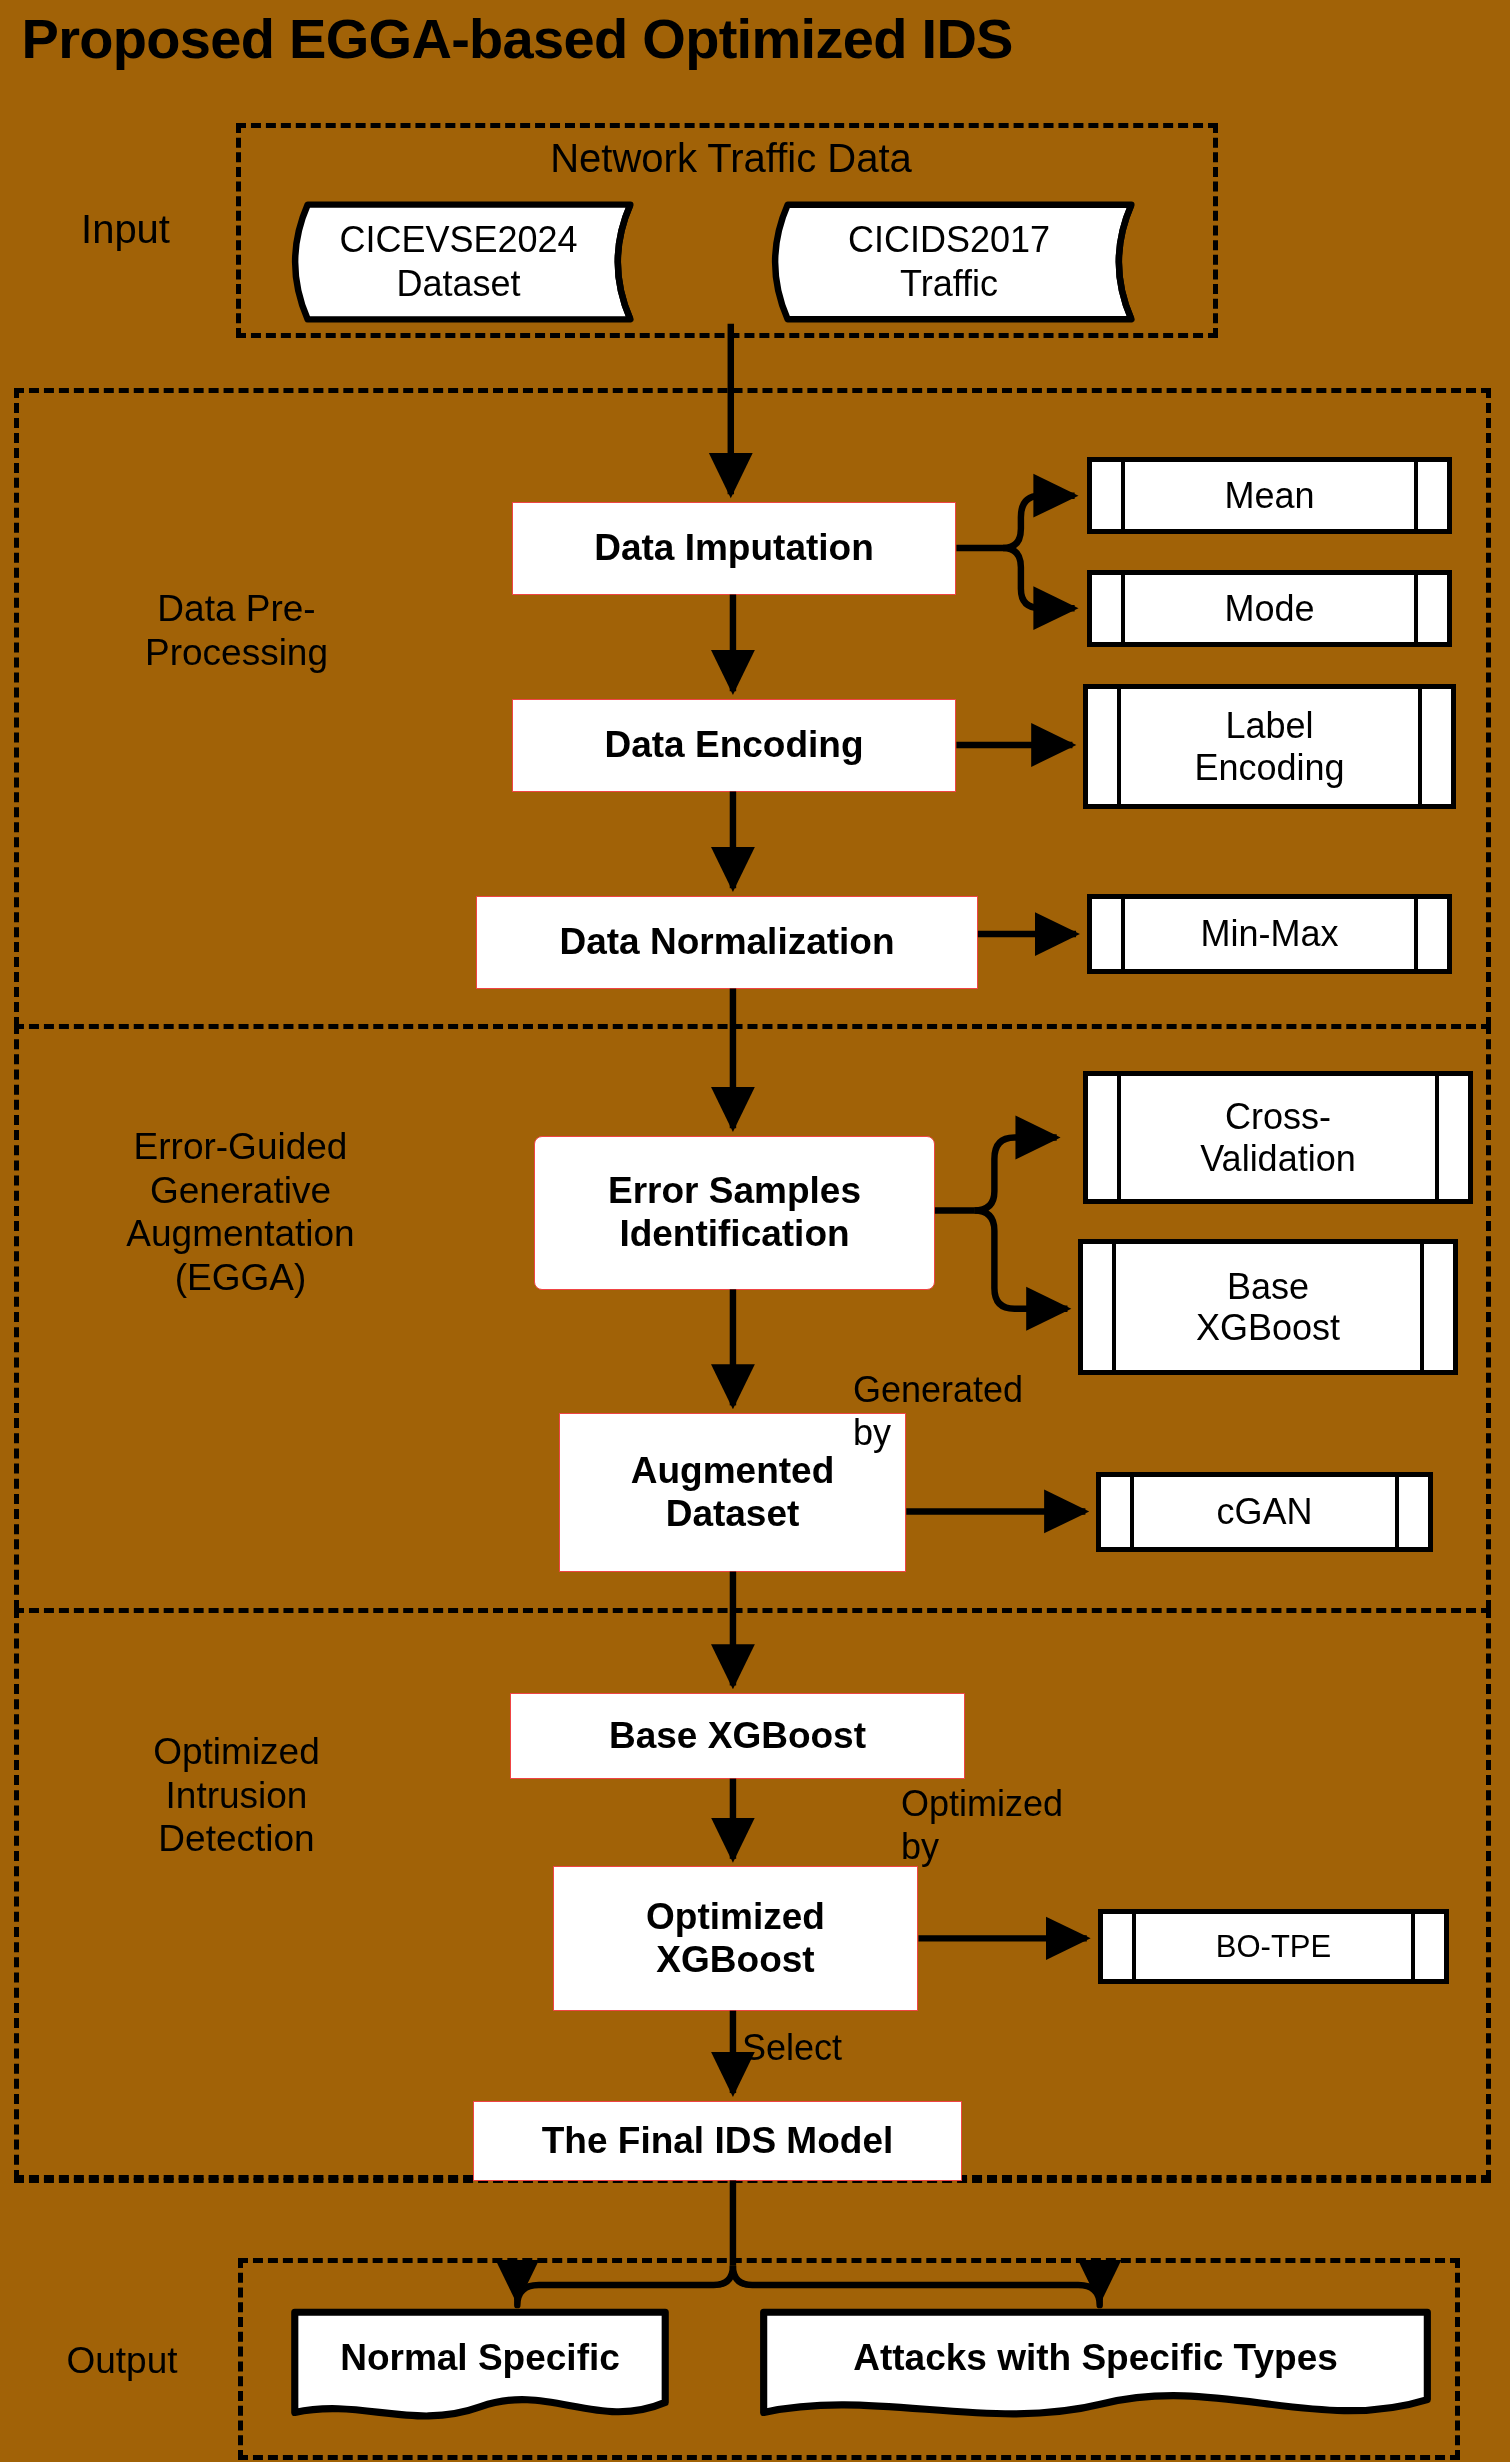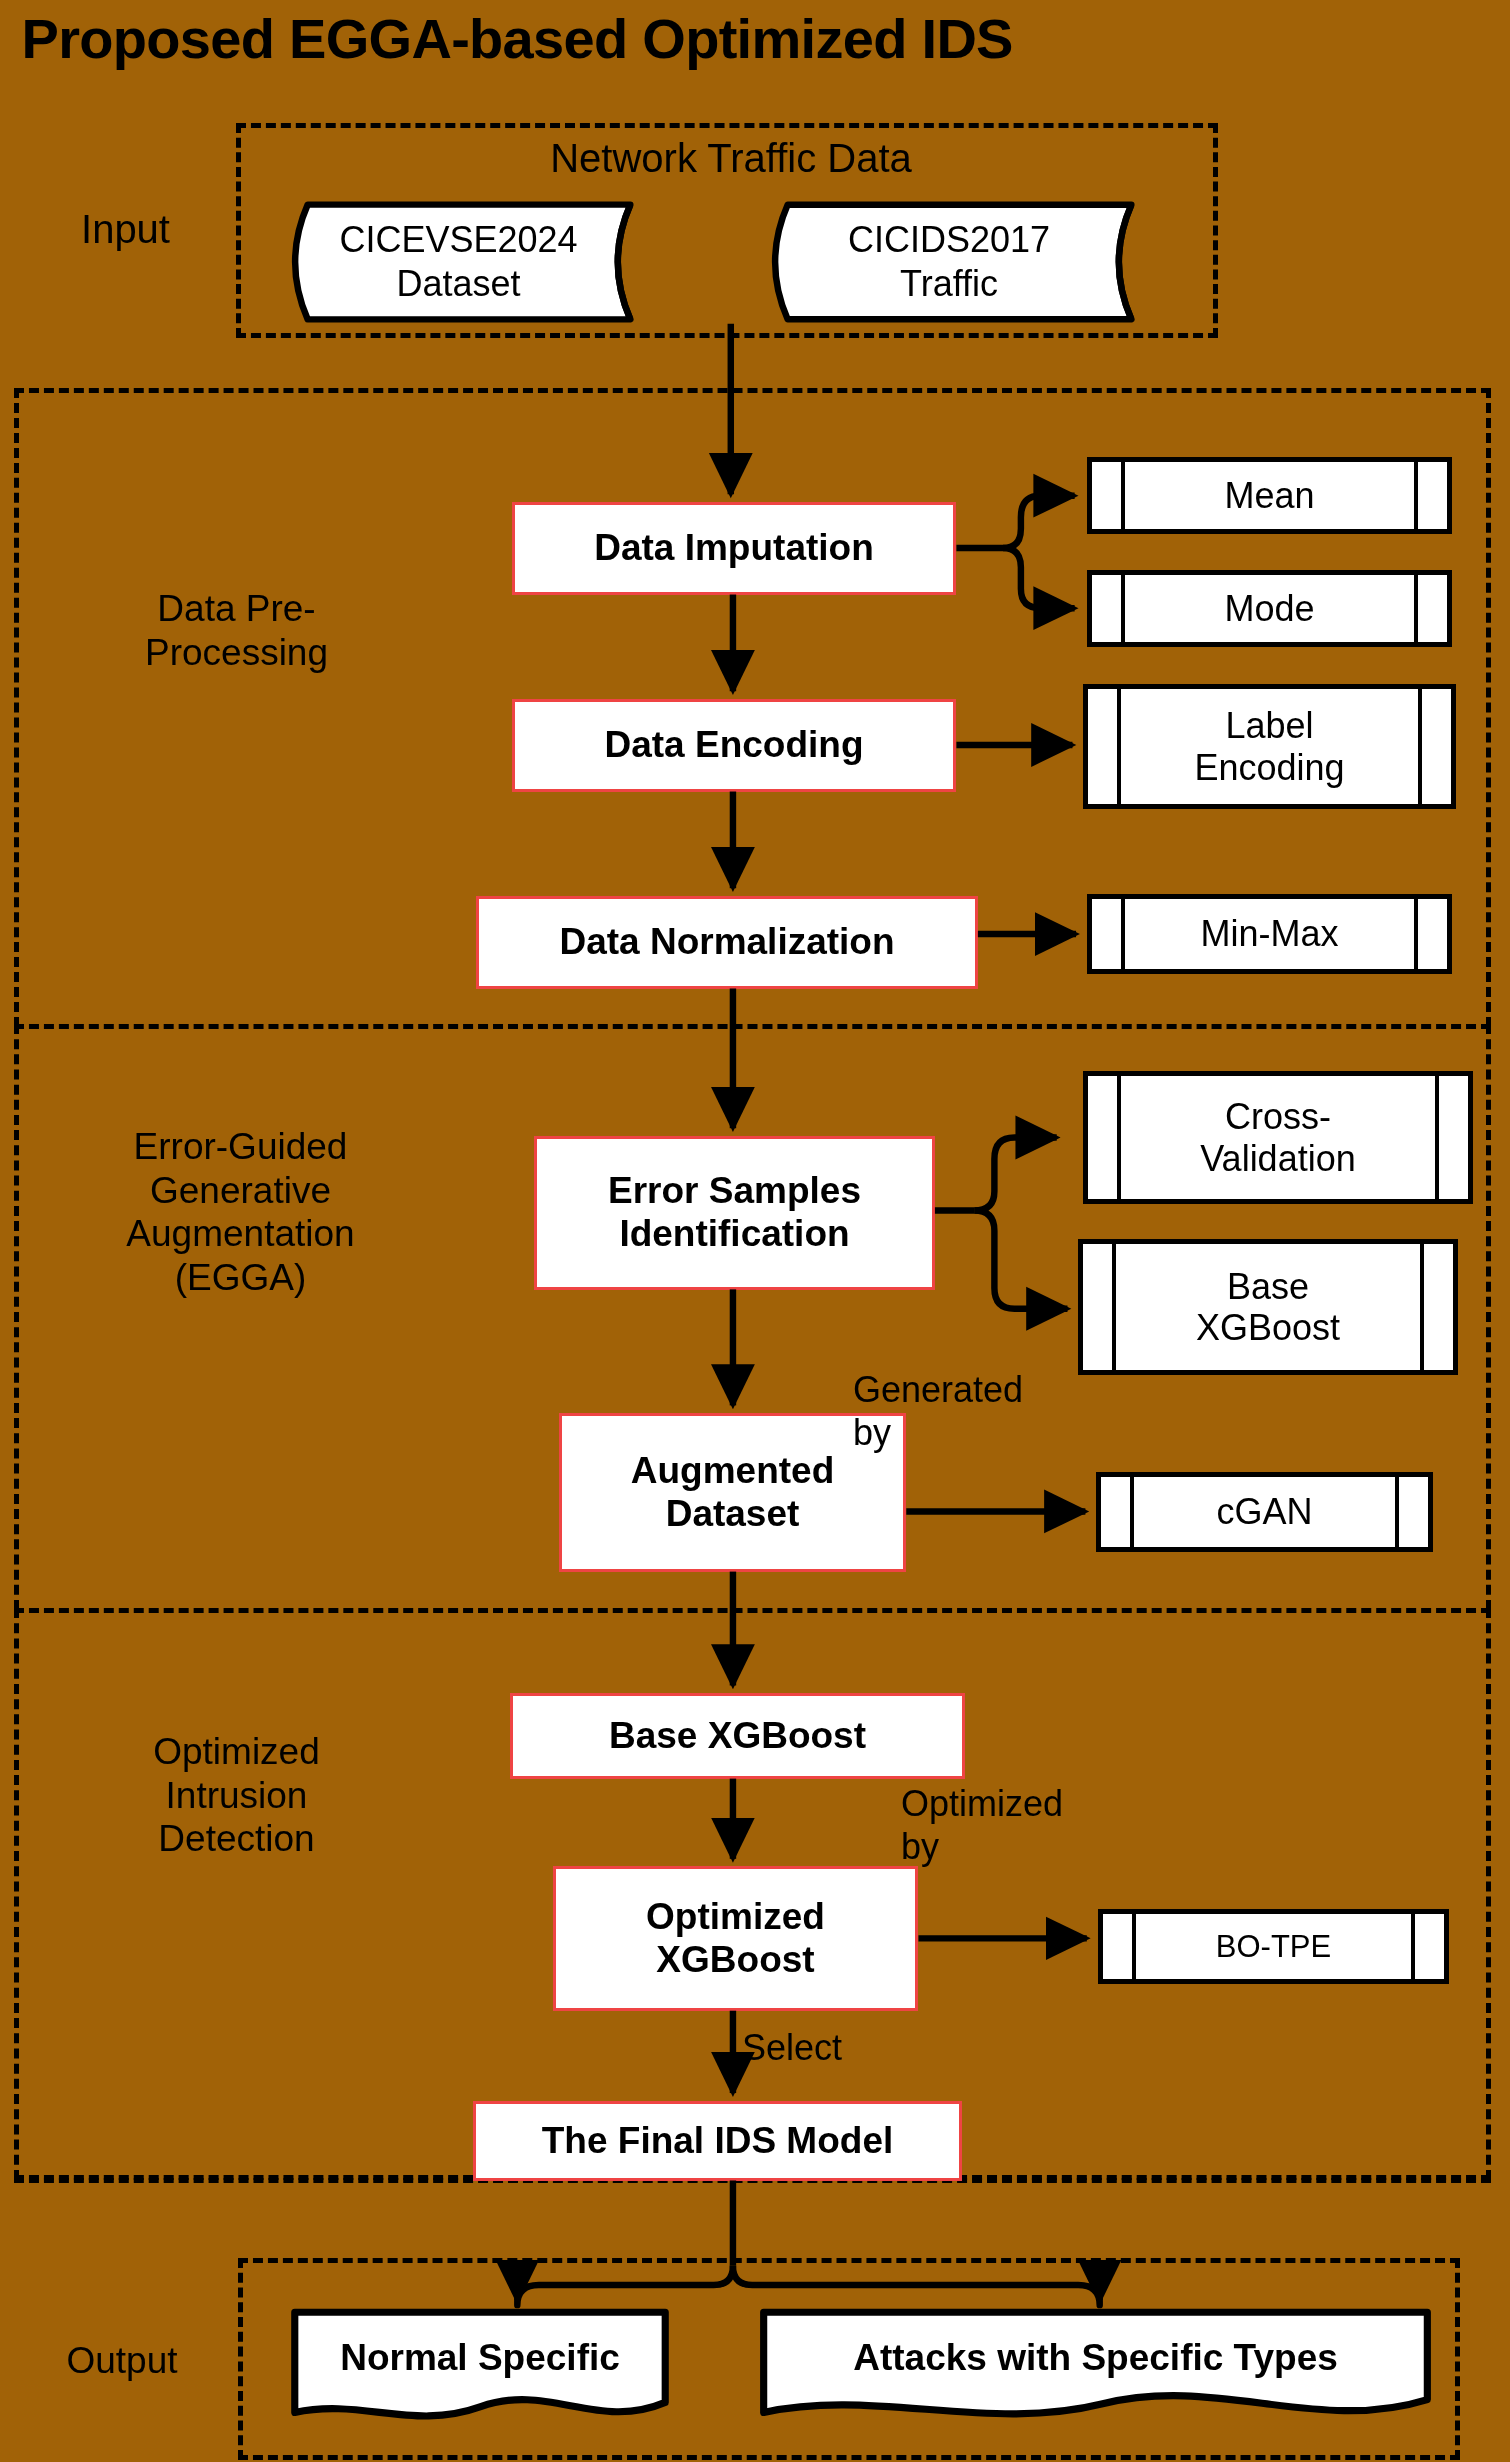--- a/index.html
+++ b/index.html
@@ -43,21 +43,21 @@
     position:absolute;
     font-weight:normal;
     text-align:center;
     line-height:1.18;
     white-space:pre-line;
   }
   
   .proc{
     position:absolute;
     box-sizing:border-box;
-    border:3px solid #ef4444;
+    border:1px solid #ef4444;
     background:#ffffff;
     display:flex;
     align-items:center;
     justify-content:center;
     text-align:center;
     font-weight:bold;
     line-height:1.16;
     white-space:pre-line;
   }
   
@@ -193,21 +193,21 @@
 
   <div class="pdp" style="left:1083px; top:684px; width:373px; height:125px;">
     <span class="pdp-txt" style="font-size:36px;">Label
 Encoding</span>
   </div>
 
   <div class="pdp" style="left:1087px; top:894px; width:365px; height:80px;">
     <span class="pdp-txt" style="font-size:36px;">Min-Max</span>
   </div>
 
-  <div class="proc" style="left:534px; top:1136px; width:401px; height:154px; font-size:37px;">Error Samples
+  <div class="proc" style="left:534px; top:1136px; width:401px; height:154px; font-size:37px;border-radius:8px;">Error Samples
 Identification</div>
 
   <div class="proc" style="left:559px; top:1413px; width:347px; height:159px; font-size:37px;">Augmented
 Dataset</div>
 
   <div class="pdp" style="left:1067px; top:1071px; width:390px; height:133px;margin-left:16px;">
     <span class="pdp-txt" style="font-size:36px;">Cross-
 Validation</span>
   </div>
 

